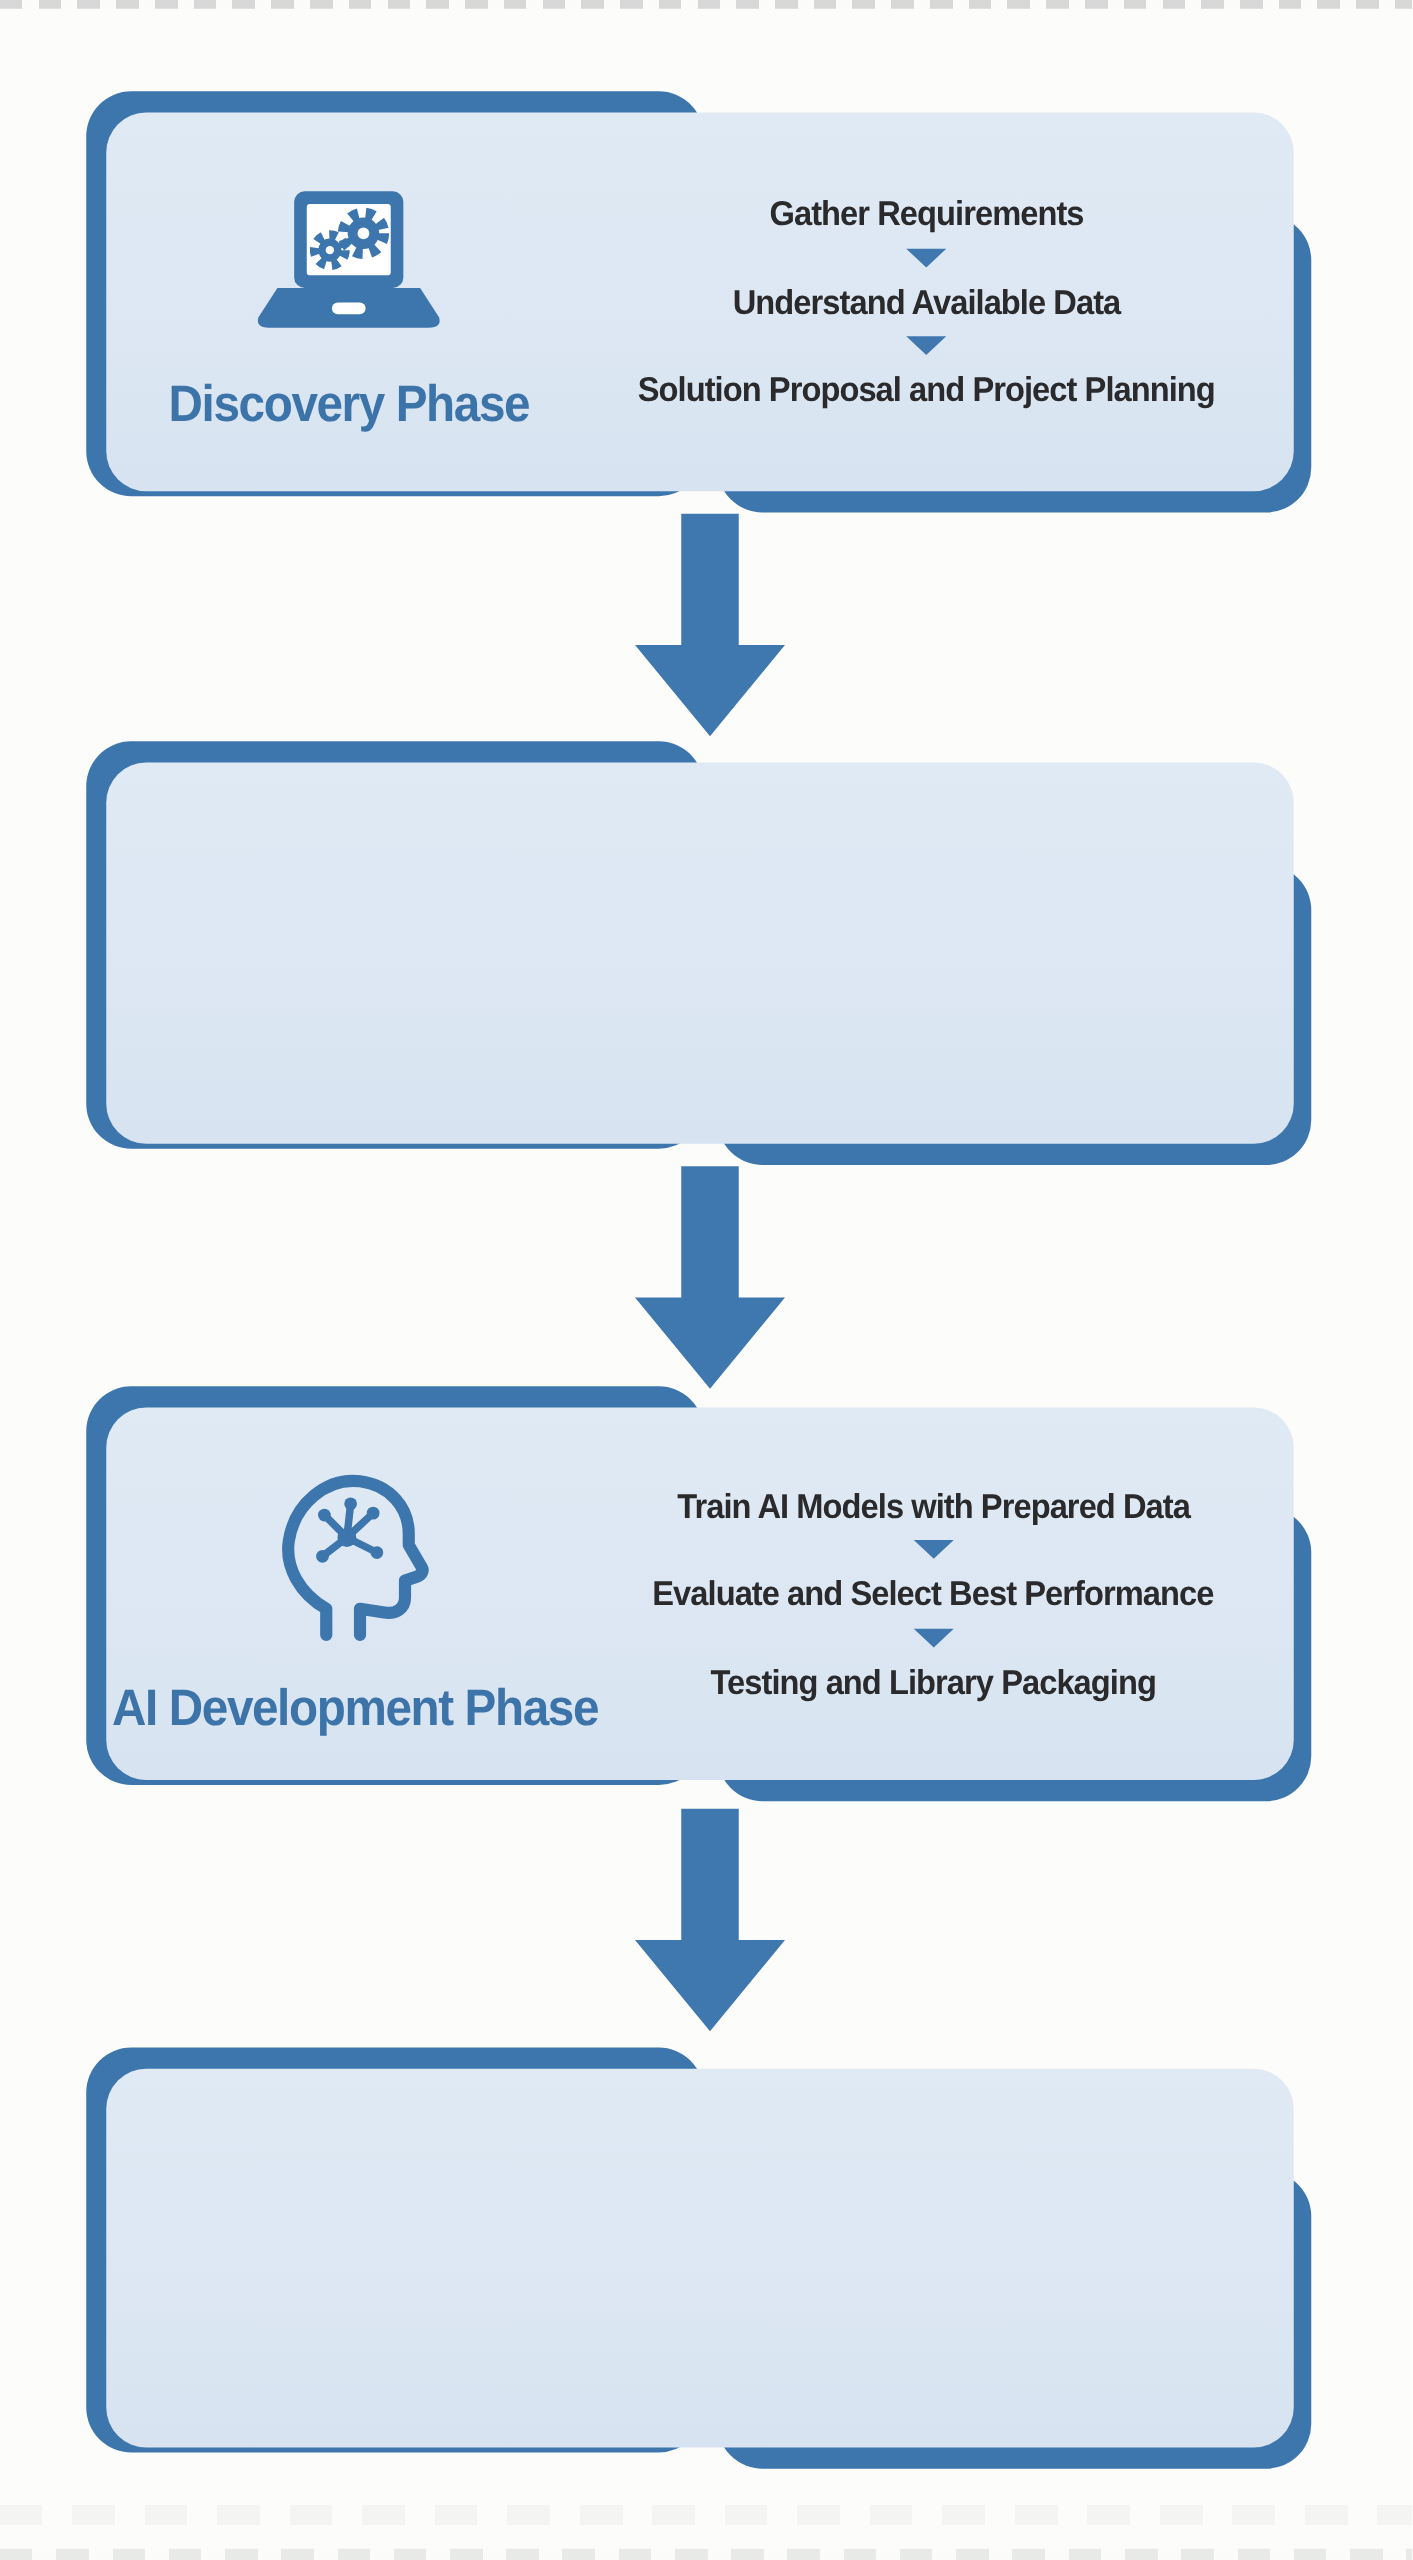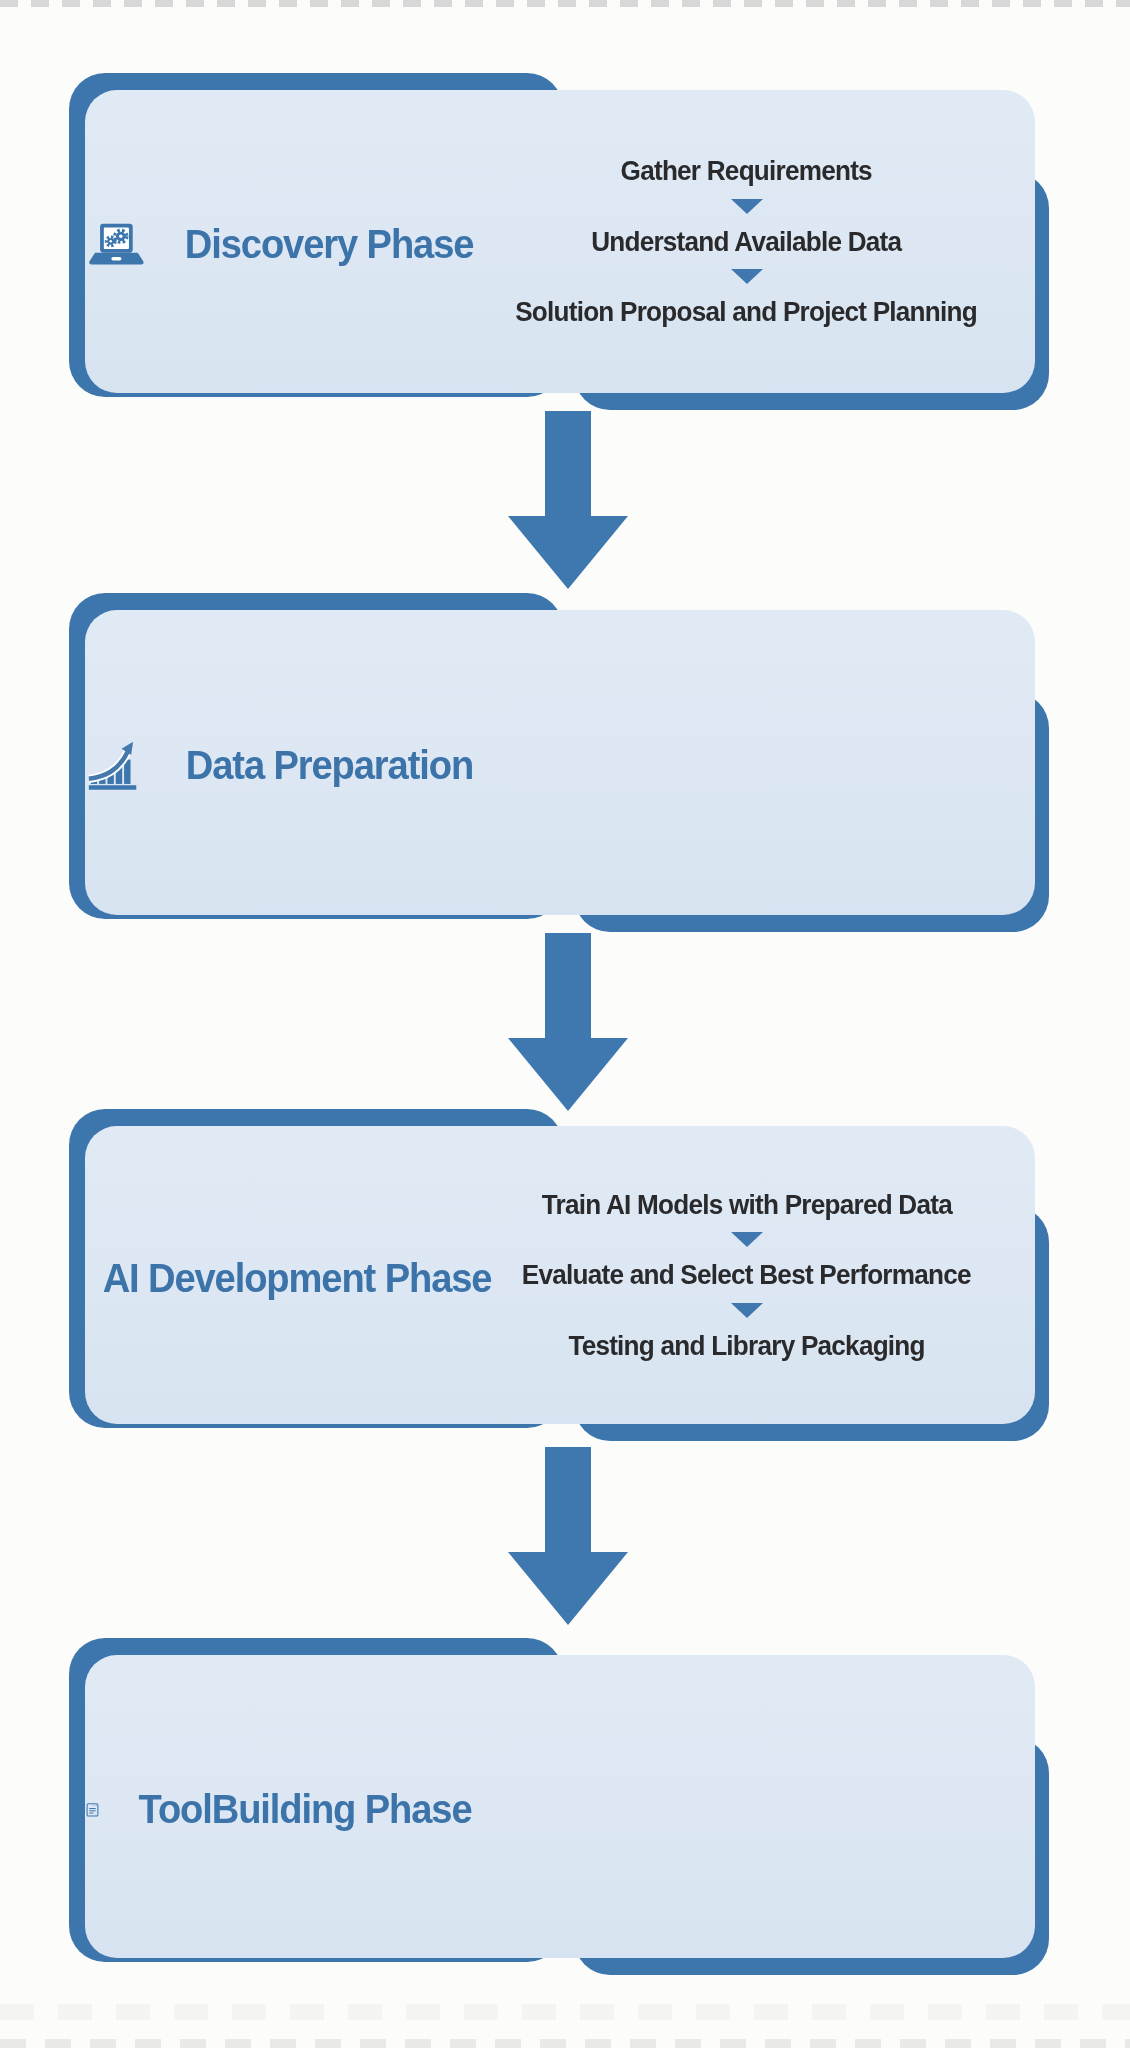--- a/index.html
+++ b/index.html
@@ -26,21 +26,21 @@
     content:"";position:absolute;z-index:-1;
     left:-16px;top:-17px;bottom:-4px;width:52%;
     background:#3d76ad;border-radius:36px;
   }
   .phase-box::after{
     content:"";position:absolute;z-index:-1;
     right:-14px;top:27%;bottom:-17px;width:50%;
     background:#3d76ad;border-radius:36px;
   }
   .ident{
-    width:42%;display:flex;
+    width:42%;display:flex;flex-direction:column;
     align-items:center;justify-content:center;gap:26px;padding-top:6px;
   }
   .phase-title{
     margin:0;font-size:41px;font-weight:700;color:#3c73a9;
     letter-spacing:-1.2px;transform:scaleX(.93);white-space:nowrap;
   }
   .steps{
     width:58%;display:flex;flex-direction:column;align-items:center;
     justify-content:center;gap:11px;padding-right:26px;
   }
@@ -89,34 +89,20 @@
       <div class="tri"></div>
       <div class="step">Solution Proposal and Project Planning</div>
     </div>
   </section>
 
   <svg class="flow-arrow" style="top:410px" viewBox="0 0 130 178">
     <polygon points="42,0 88,0 88,105 125,105 65,178 5,105 42,105" fill="#3f78af"></polygon>
   </svg>
 
   <section class="phase-box" style="top:610px;height:305px">
-    <div class="ident">
-      <svg class="icon-svg" width="150" height="120" viewBox="0 0 100 80">
-        <rect x="6" y="70" width="74" height="7" fill="#3d76ad"></rect>
-        <rect x="9" y="56" width="10" height="12" fill="#3d76ad"></rect>
-        <rect x="22" y="51" width="10" height="17" fill="#3d76ad"></rect>
-        <rect x="35" y="45" width="10" height="23" fill="#3d76ad"></rect>
-        <rect x="48" y="38" width="10" height="30" fill="#3d76ad"></rect>
-        <rect x="61" y="30" width="10" height="38" fill="#3d76ad"></rect>
-        <path d="M6 60 C30 57 52 48 67 17" fill="none" stroke="#ffffff" stroke-width="13"></path>
-        <path d="M6 60 C30 57 52 48 67 17" fill="none" stroke="#4579ae" stroke-width="7"></path>
-        <polygon points="57,13 75,2 72,23" fill="#4579ae"></polygon>
-      </svg>
-      <h2 class="phase-title">Data Preparation</h2>
-    </div>
   </section>
 
   <svg class="flow-arrow" style="top:932px" viewBox="0 0 130 178">
     <polygon points="42,0 88,0 88,105 125,105 65,178 5,105 42,105" fill="#3f78af"></polygon>
   </svg>
 
   <section class="phase-box" style="top:1126px;height:298px">
     <div class="ident">
       <svg class="icon-svg" width="150" height="150" viewBox="0 0 100 100">
         <path d="M34 94 L34 80 C20 72 12 58 14 44 C17 24 34 10 52 12 C68 14 78 26 78 40 L78 46 L85 58 C86 60 85 62 82 63 L76 65 L76 74 C76 80 71 83 65 82 L52 80 L52 94" fill="none" stroke="#3d76ad" stroke-width="6.5" stroke-linecap="round" stroke-linejoin="round"></path>
@@ -143,30 +129,18 @@
       <div class="tri"></div>
       <div class="step">Testing and Library Packaging</div>
     </div>
   </section>
 
   <svg class="flow-arrow" style="top:1446px" viewBox="0 0 130 178">
     <polygon points="42,0 88,0 88,105 125,105 65,178 5,105 42,105" fill="#3f78af"></polygon>
   </svg>
 
   <section class="phase-box" style="top:1655px;height:303px">
-    <div class="ident">
-      <svg class="icon-svg" width="128" height="128" viewBox="0 0 100 100">
-        <rect x="14" y="8" width="72" height="82" rx="9" fill="none" stroke="#3d76ad" stroke-width="7"></rect>
-        <circle cx="56" cy="21" r="3" fill="#3d76ad"></circle>
-        <circle cx="67" cy="21" r="3" fill="#3d76ad"></circle>
-        <circle cx="78" cy="21" r="3" fill="#3d76ad"></circle>
-        <rect x="28" y="36" width="44" height="7.5" rx="2.5" fill="#3d76ad"></rect>
-        <rect x="28" y="51" width="44" height="7.5" rx="2.5" fill="#3d76ad"></rect>
-        <rect x="28" y="66" width="29" height="7.5" rx="2.5" fill="#3d76ad"></rect>
-      </svg>
-      <h2 class="phase-title">ToolBuilding Phase</h2>
-    </div>
   </section>
 
   <div class="edge-strip bottom-faint"></div>
   <div class="edge-strip bottom"></div>
 
 </div>
 
 </body></html>

